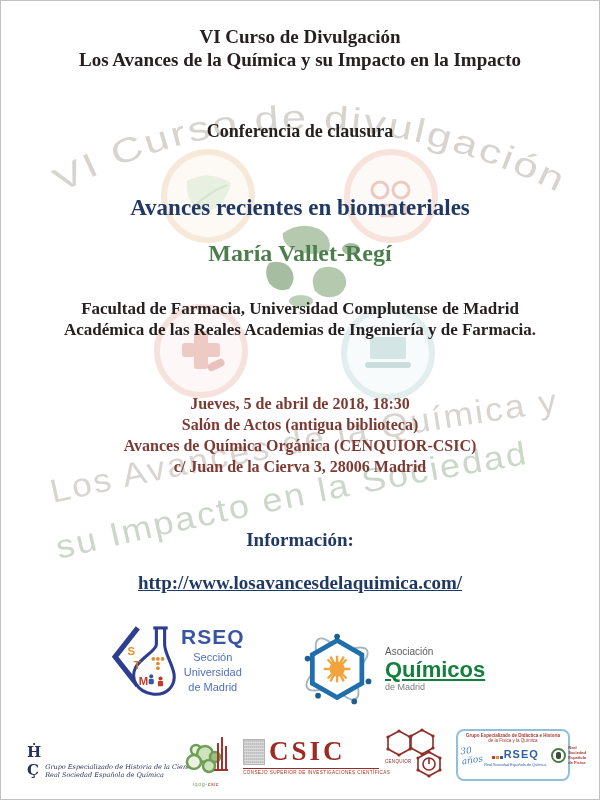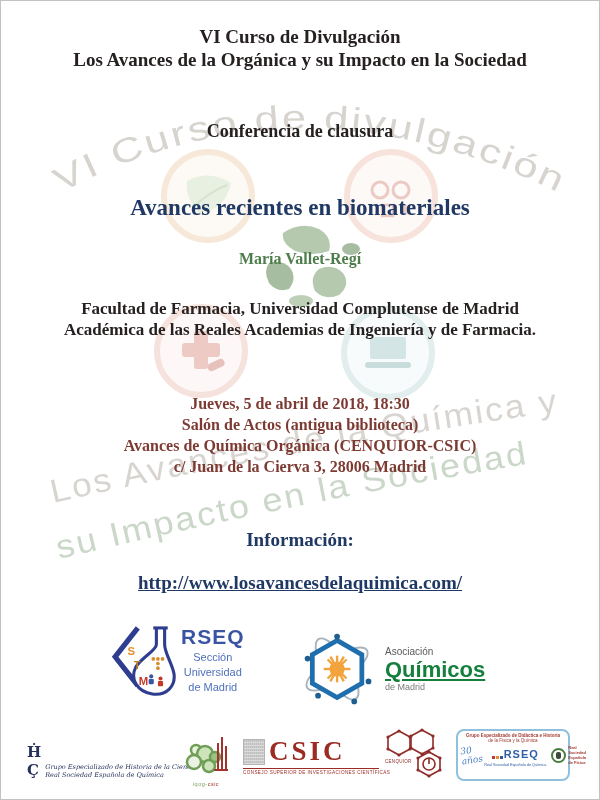--- a/index.html
+++ b/index.html
@@ -6,21 +6,21 @@
   .page{
     position:relative;width:600px;height:800px;background:#ffffff;
     overflow:hidden;box-sizing:border-box;border:1px solid #c2c2c2;
     font-family:"Liberation Serif",serif;
   }
   .layer{position:absolute;left:0;top:0;}
   .txt{position:absolute;left:0;right:0;text-align:center;margin:0;font-weight:bold;}
   .hdr{top:24px;font-size:19px;line-height:23px;color:#262020;}
   .sub{top:120px;font-size:18px;color:#262020;}
   .title{top:194px;font-size:23px;color:#203864;}
-  .speaker{top:249px;font-size:16px;color:#4e7d4c;}
+  .speaker{top:239px;font-size:24px;color:#4e7d4c;}
   .affil{top:297px;font-size:17px;line-height:21px;color:#262020;}
   .event{top:392px;font-size:16px;line-height:21px;color:#7d3a32;}
   .infolabel{top:528px;font-size:19px;color:#203864;}
   .infourl{top:571px;font-size:19px;}
   .infourl a{color:#203864;text-decoration:underline;font-weight:bold;}
   
   .wm-arc{font-family:"Liberation Sans",sans-serif;letter-spacing:2px;}
   
   .rseq{position:absolute;left:110px;top:624px;width:150px;height:92px;display:flex;align-items:flex-start;font-family:"Liberation Sans",sans-serif;}
   .rseq-text{margin-left:4px;text-align:center;}
@@ -113,21 +113,21 @@
     <text class="wm-arc" font-size="33" fill="#d8d5d1">
       <textPath href="#arc2" textLength="515" lengthAdjust="spacingAndGlyphs">Los Avances de la Química y</textPath>
     </text>
     <text class="wm-arc" font-size="33" fill="#cbd7c9">
       <textPath href="#arc3" textLength="480" lengthAdjust="spacingAndGlyphs">su Impacto en la Sociedad</textPath>
     </text>
   </svg>
 
   <p class="txt hdr">
     <span>VI Curso de Divulgación</span><br>
-    <span>Los Avances de la Orgánica y su Impacto en la Sociedad</span>
+    <span>Los Avances de la Química y su Impacto en la Impacto</span>
   </p>
 
   <p class="txt sub">Conferencia de clausura</p>
 
   <p class="txt title">Avances recientes en biomateriales</p>
 
   <p class="txt speaker">María Vallet-Regí</p>
 
   <p class="txt affil">
     <span>Facultad de Farmacia, Universidad Complutense de Madrid</span><br>

